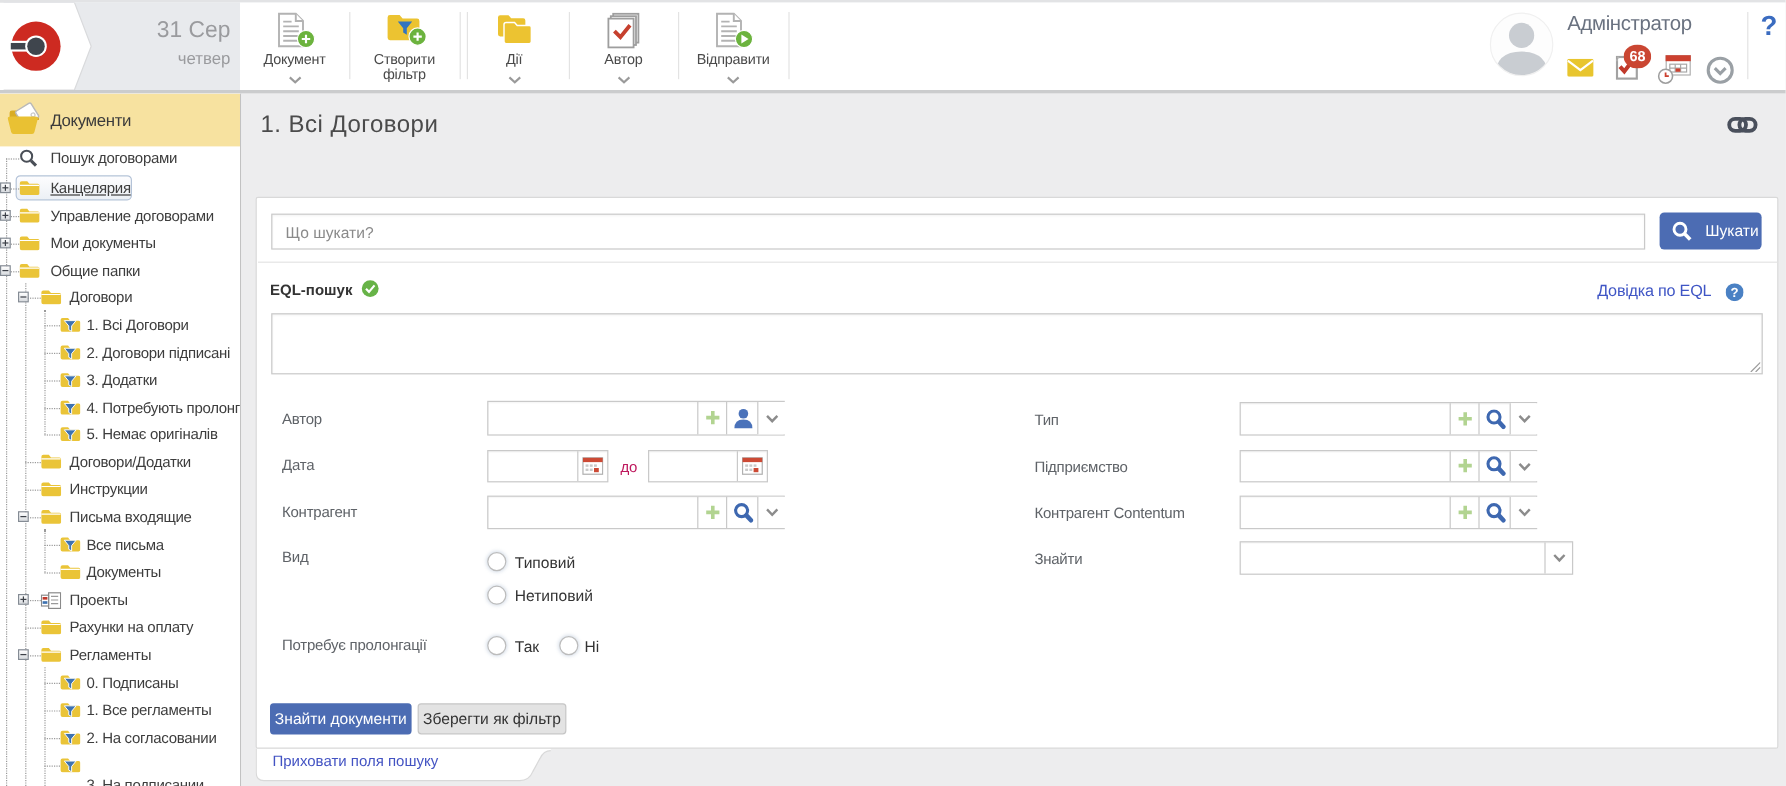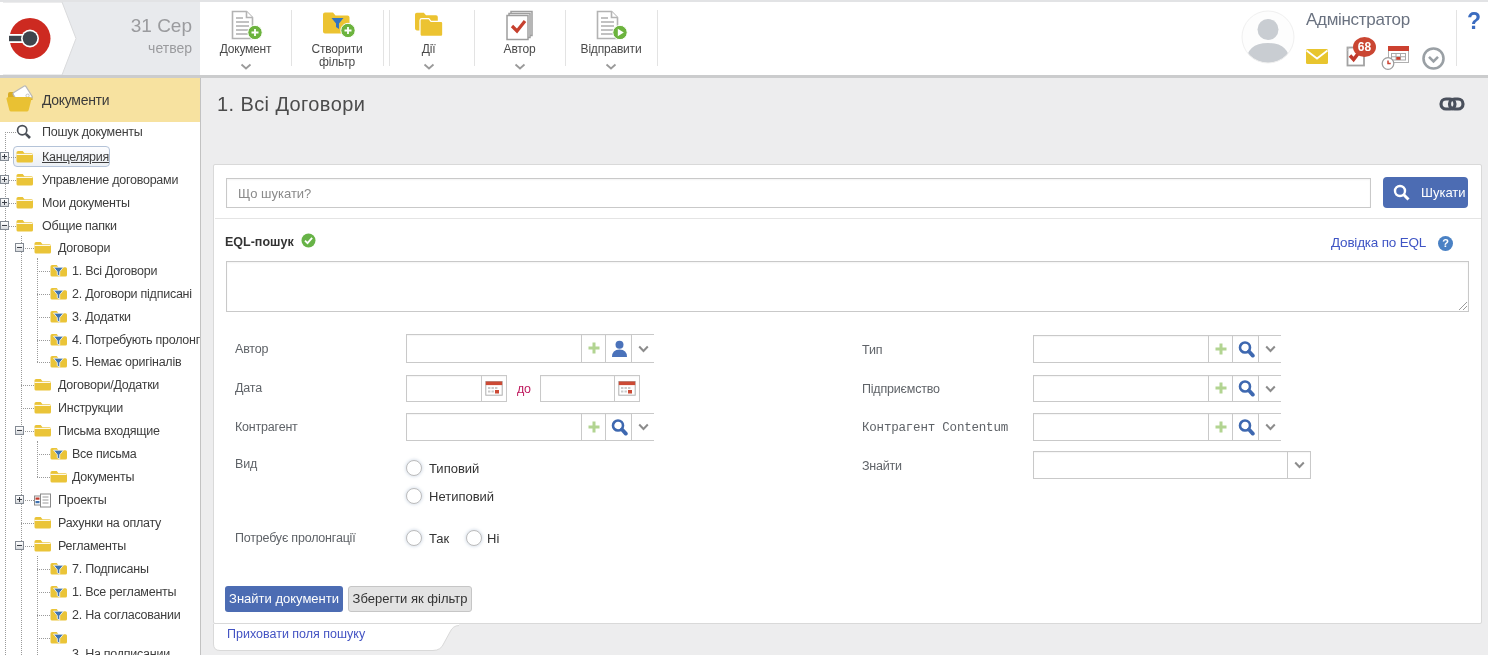--- a/index.html
+++ b/index.html
@@ -271,21 +271,21 @@
     <div class="dotv" style="left:37px; top:478px; height:99px;"></div>
     <div id="sel-box" style="left:13px; top:68px; width:97px; height:21px;"></div>
     <div id="tree-rows">
     <div class="doth" style="left:5px; top:54px; width:11px;"></div>
     <div class="abs" style="left:16px; top:46px;">
           <svg width="16" height="16" viewBox="0 0 16 16">
             <circle cx="6.2" cy="6.2" r="4.6" fill="none" stroke="#4a4f57" stroke-width="1.7"></circle>
             <line x1="9.8" y1="9.8" x2="14" y2="14" stroke="#4a4f57" stroke-width="2.6"></line>
           </svg>
         </div>
-    <div class="trow" style="left:42px; top:44px;">Пошук документы</div>
+    <div class="trow" style="left:42px; top:44px;">Пошук договорами</div>
     <div class="doth" style="left:5px; top:79px; width:11px;"></div>
     <div class="abs" style="left:16px; top:72px;">
           <svg width="17" height="13" viewBox="0 0 17 13">
             <path d="M0.5 2.6 q0-1.6 1.6-1.6 h4.6 l1.8 2.2 h7 q1.5 0 1.5 1.5 v6.3 q0 1.5-1.5 1.5 h-13.4 q-1.6 0-1.6-1.6 z" fill="#eac438"></path>
             <path d="M0.5 4.4 h16" stroke="#ffffff" stroke-width="1" fill="none"></path>
           </svg>
         </div>
     <div class="trow" style="left:42px; top:69px;text-decoration:underline;">Канцелярия</div>
     <div class="expbox" style="left:0px; top:74px;">
           <div class="ph"></div>
@@ -456,21 +456,21 @@
     <div class="expbox" style="left:15px; top:463px;">
           <div class="ph"></div>
         </div>
     <div class="doth" style="left:37px; top:491px; width:15px;"></div>
     <div class="abs" style="left:50px; top:484px;">
           <svg width="17" height="13" viewBox="0 0 17 13">
             <path d="M0.5 2.6 q0-1.6 1.6-1.6 h4.6 l1.8 2.2 h7 q1.5 0 1.5 1.5 v6.3 q0 1.5-1.5 1.5 h-13.4 q-1.6 0-1.6-1.6 z" fill="#eac438"></path>
             <path d="M3.6 3.2 h9.8 l-3.7 4.5 v4.5 l-2.4-1.5 v-3 z" fill="#3e72b0" stroke="#fff" stroke-width="0.8"></path>
           </svg>
         </div>
-    <div class="trow" style="left:72px; top:481px;">7. Подписаны</div>
+    <div class="trow" style="left:72px; top:481px;">0. Подписаны</div>
     <div class="doth" style="left:37px; top:514px; width:15px;"></div>
     <div class="abs" style="left:50px; top:507px;">
           <svg width="17" height="13" viewBox="0 0 17 13">
             <path d="M0.5 2.6 q0-1.6 1.6-1.6 h4.6 l1.8 2.2 h7 q1.5 0 1.5 1.5 v6.3 q0 1.5-1.5 1.5 h-13.4 q-1.6 0-1.6-1.6 z" fill="#eac438"></path>
             <path d="M3.6 3.2 h9.8 l-3.7 4.5 v4.5 l-2.4-1.5 v-3 z" fill="#3e72b0" stroke="#fff" stroke-width="0.8"></path>
           </svg>
         </div>
     <div class="trow" style="left:72px; top:504px;">1. Все регламенты</div>
     <div class="doth" style="left:37px; top:537px; width:15px;"></div>
     <div class="abs" style="left:50px; top:530px;">
@@ -532,21 +532,21 @@
         </svg>
     </div>
     <div id="form">
       <div class="flabel" style="left:21px; top:177px;">Автор</div>
       <div class="flabel" style="left:21px; top:216px;">Дата</div>
       <div class="flabel" style="left:21px; top:255px;">Контрагент</div>
       <div class="flabel" style="left:21px; top:292px;">Вид</div>
       <div class="flabel" style="left:21px; top:366px;">Потребує пролонгації</div>
       <div class="flabel" style="left:648px; top:178px;">Тип</div>
       <div class="flabel" style="left:648px; top:217px;">Підприємство</div>
-      <div class="flabel" style="left:648px; top:256px;font-family:Liberation Mono, monospace;">Контрагент Contentum</div>
+      <div class="flabel" style="left:648px; top:256px;">Контрагент Contentum</div>
       <div class="flabel" style="left:648px; top:294px;">Знайти</div>
       <div class="ctrl" style="left:192px; top:169px; width:248px; height:29px;">
           <div class="cell" style="left:174px; width:24px;">
             <div class="abs" style="left:5px; top:6px;">
               <svg width="14" height="14" viewBox="0 0 14 14">
                 <path d="M7 1.5 v11 M1.5 7 h11" stroke="#b2d491" stroke-width="3" fill="none"></path>
               </svg>
             </div>
           </div>
           <div class="cell" style="left:198px; width:26px;">

